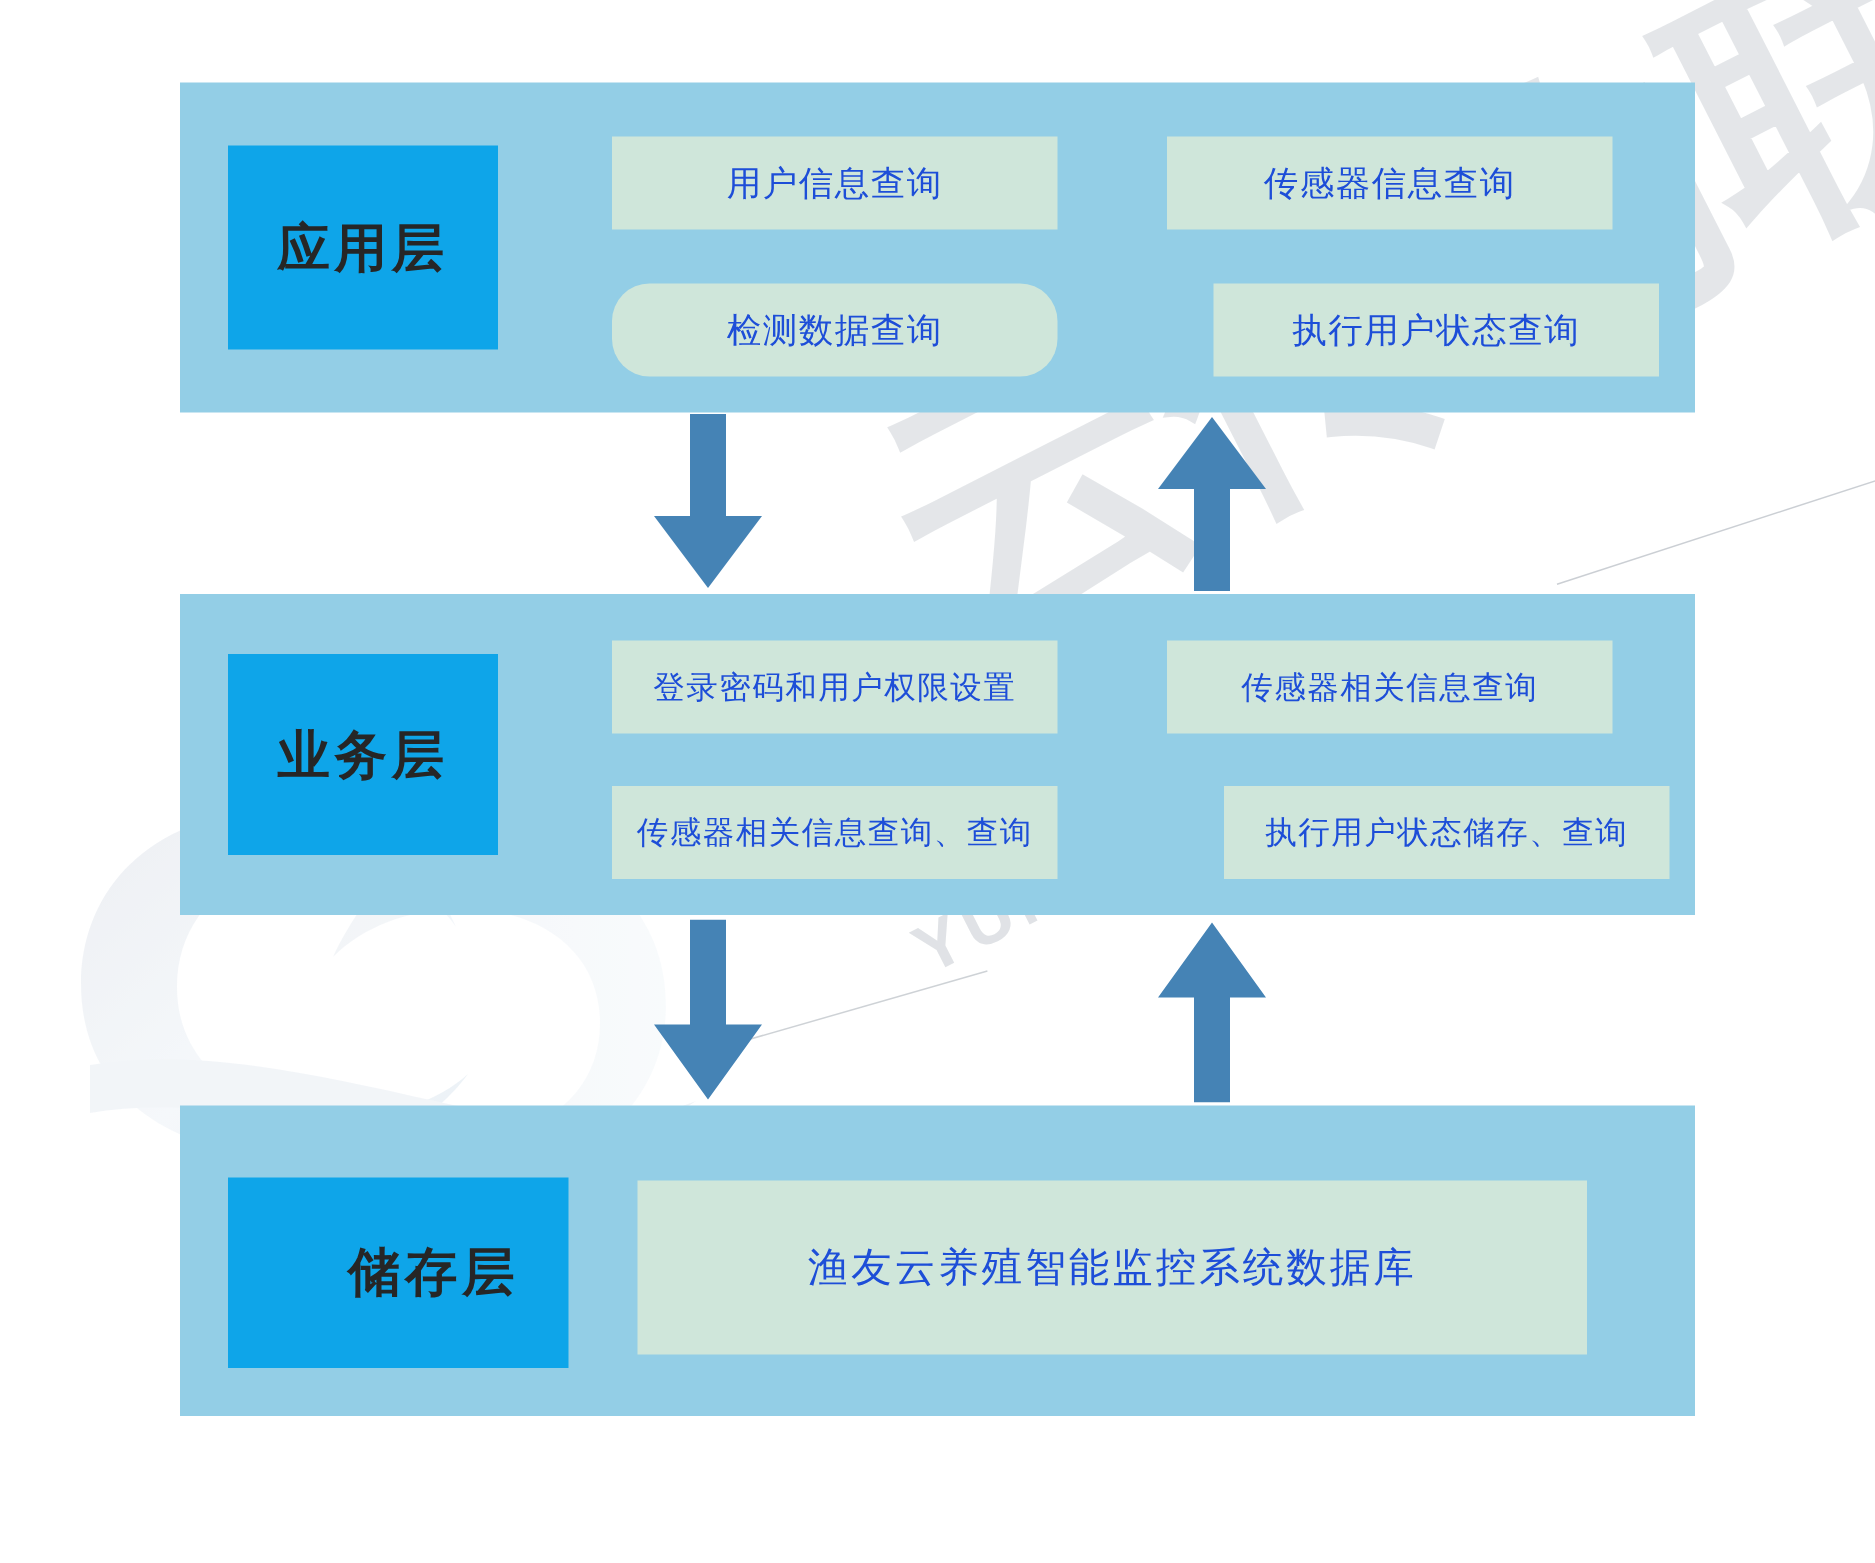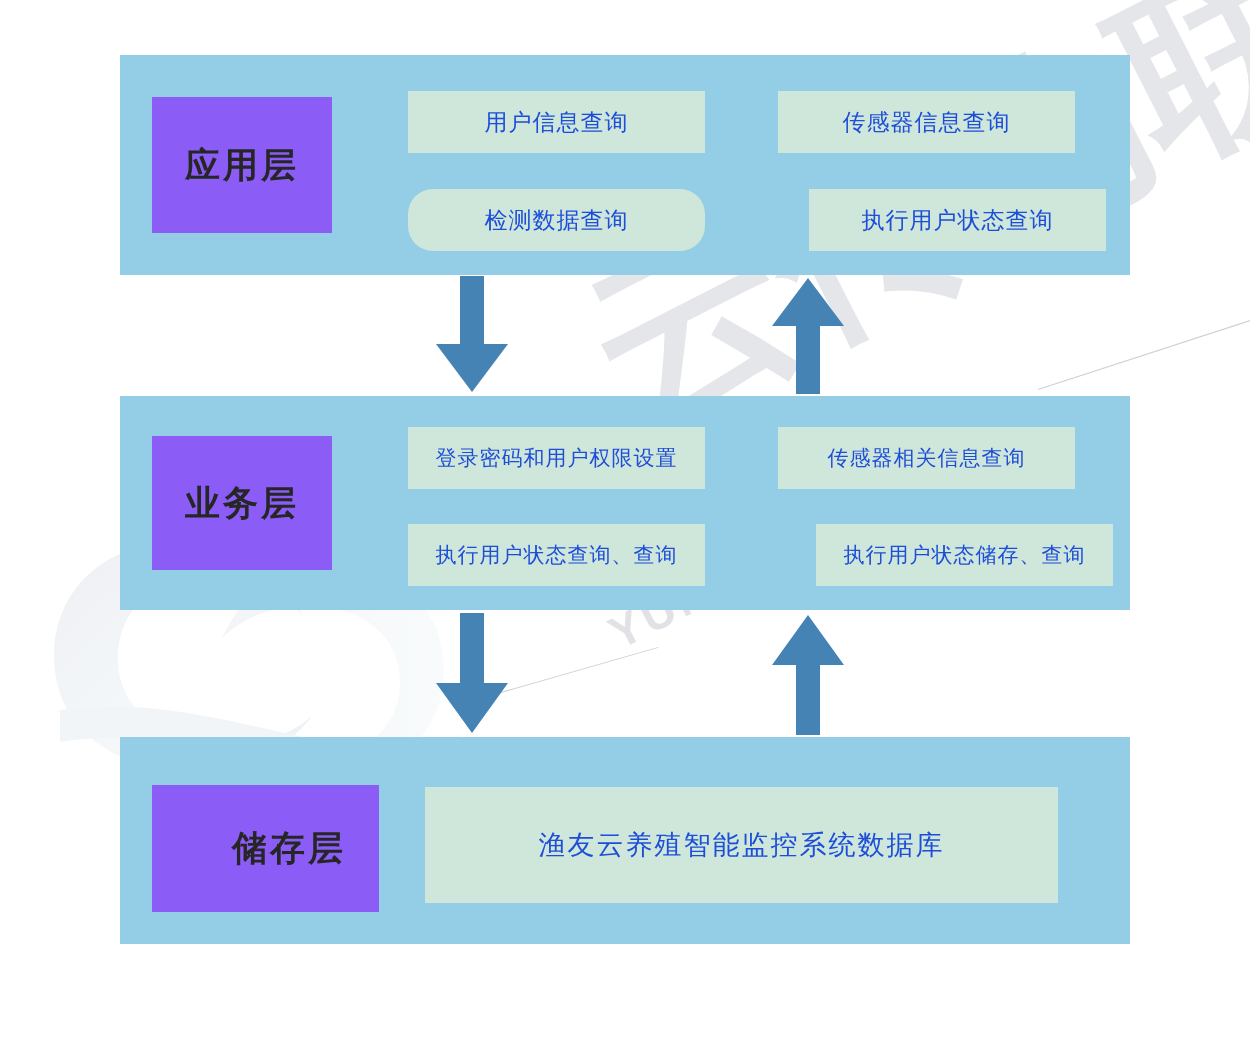--- a/index.html
+++ b/index.html
@@ -93,21 +93,21 @@
     position: absolute;
     background: #93cee6;
     z-index: 3;
   }
   #layer-0 { left: 120px; top: 55px;  width: 1010px; height: 220px; }
   #layer-1 { left: 120px; top: 396px; width: 1010px; height: 214px; }
   #layer-2 { left: 120px; top: 737px; width: 1010px; height: 207px; }
 
   .layer-name-box {
     position: absolute;
-    background: #8b5cf6;
+    background: #0ea5e9;
     display: flex;
     align-items: center;
     justify-content: center;
     text-align: center;
   }
   .layer-name-text {
     font-size: 35px;
     font-weight: 700;
     color: #262626;
     letter-spacing: 3px;
@@ -218,21 +218,21 @@
     <div class="layer-name-box">
       <span class="layer-name-text">业务层</span>
     </div>
     <div class="module-box m0">
       <span class="module-label">登录密码和用户权限设置</span>
     </div>
     <div class="module-box m1">
       <span class="module-label">传感器相关信息查询</span>
     </div>
     <div class="module-box m2">
-      <span class="module-label">执行用户状态查询、查询</span>
+      <span class="module-label">传感器相关信息查询、查询</span>
     </div>
     <div class="module-box m3">
       <span class="module-label">执行用户状态储存、查询</span>
     </div>
   </div>
 
   <div class="layer-panel" id="layer-2">
     <div class="layer-name-box">
       <span class="layer-name-text">储存层</span>
     </div>

